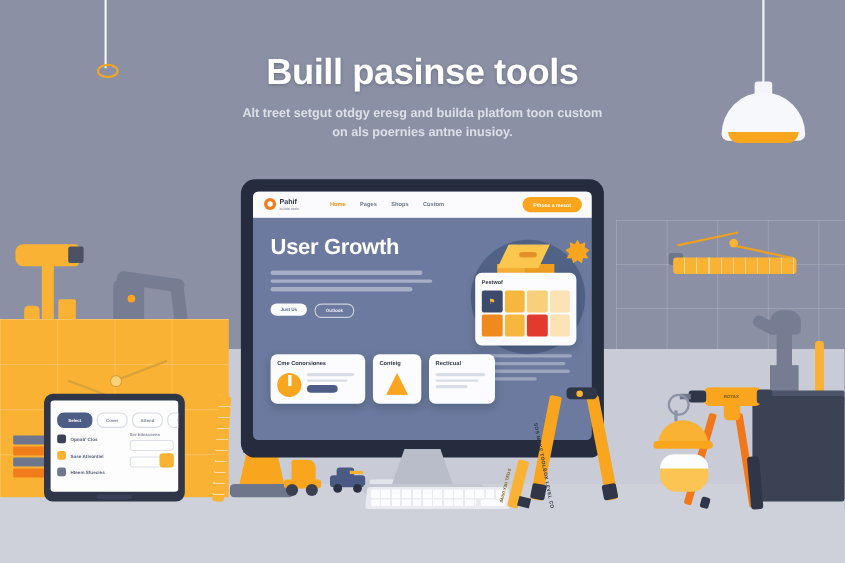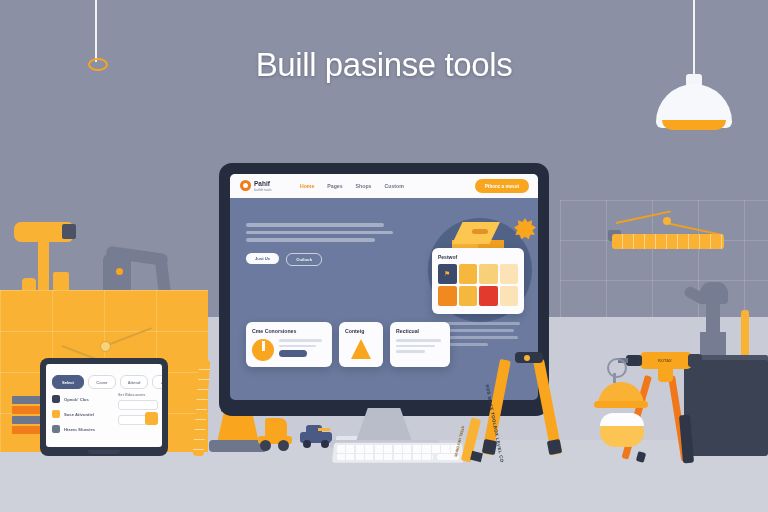--- a/index.html
+++ b/index.html
@@ -14,21 +14,21 @@
   .wall{position:absolute;left:0;top:0;width:768px;height:512px;
         background:linear-gradient(180deg,#8b90a4 0%,#8b90a4 62%,#c9ccd6 62%,#c9ccd6 100%);}
   .wall-tiles{position:absolute;left:560px;top:200px;width:208px;height:118px;
         background-image:linear-gradient(to right,rgba(255,255,255,.20) 1px,transparent 1px),
                          linear-gradient(to bottom,rgba(255,255,255,.20) 1px,transparent 1px);
         background-size:46px 40px;opacity:.75;}
   .floor{position:absolute;left:0;top:440px;width:768px;height:72px;background:#ced1da;}
 
   
   .headline{position:absolute;left:0;top:46px;width:768px;text-align:center;z-index:40;}
-  .headline h1{margin:0;font-size:33px;font-weight:400;color:#ffffff;letter-spacing:-.4px;
+  .headline h1{margin:0;font-size:33px;font-weight:700;color:#ffffff;letter-spacing:-.4px;
         text-shadow:0 1px 3px rgba(40,44,60,.35);}
   .headline p{margin:11px auto 0;width:330px;font-size:11.5px;line-height:1.55;
         color:#e3e5ee;opacity:.92;font-weight:600;}
 
   
   .lamp-cord{position:absolute;left:693px;top:0;width:2px;height:78px;background:#f2f3f7;}
   .lamp-neck{position:absolute;left:686px;top:74px;width:16px;height:12px;background:#f4f5f8;border-radius:3px 3px 0 0;}
   .lamp-dome{position:absolute;left:656px;top:84px;width:76px;height:44px;background:#f7f8fb;
         border-radius:38px 38px 6px 6px;}
   .lamp-glow{position:absolute;left:662px;top:120px;width:64px;height:10px;background:#f9a61e;border-radius:0 0 32px 32px;}
@@ -288,20 +288,21 @@
   <div class="lamp-cord"></div>
   <div class="lamp-neck"></div>
   <div class="lamp-dome"></div>
   <div class="lamp-glow"></div>
 
   <div class="saw-cord"></div>
   <div class="saw-hook"></div>
 
   <div class="headline">
     <h1>Buill pasinse tools</h1>
+    <p>Alt treet setgut otdgy eresg and builda platfom toon custom on als poernies antne inusioy.</p>
   </div>
 
   <div class="hammer-head"></div>
   <div class="hammer-claw"></div>
   <div class="hammer-handle"></div>
   <div class="chisel"></div>
   <div class="wood"></div>
   <div class="toolbox"></div>
   <div class="toolbox-s1"></div>
   <div class="toolbox-s2"></div>
@@ -414,20 +415,21 @@
     <div class="box-circ"></div>
     <div class="box3">
       <div class="box3-l"></div>
       <div class="box3-r"></div>
       <div class="box3-t"></div>
       <div class="box-slot"></div>
     </div>
     <div class="burst"></div>
 
     <div class="hero">
+      <h2>User Growth</h2>
       <div class="hero-lines">
         <div class="hl" style="width:92%"></div>
         <div class="hl" style="width:98%"></div>
         <div class="hl" style="width:86%"></div>
       </div>
       <div class="hero-btns">
         <div class="hb fill">
           <span>Just Us</span>
         </div>
         <div class="hb out">

